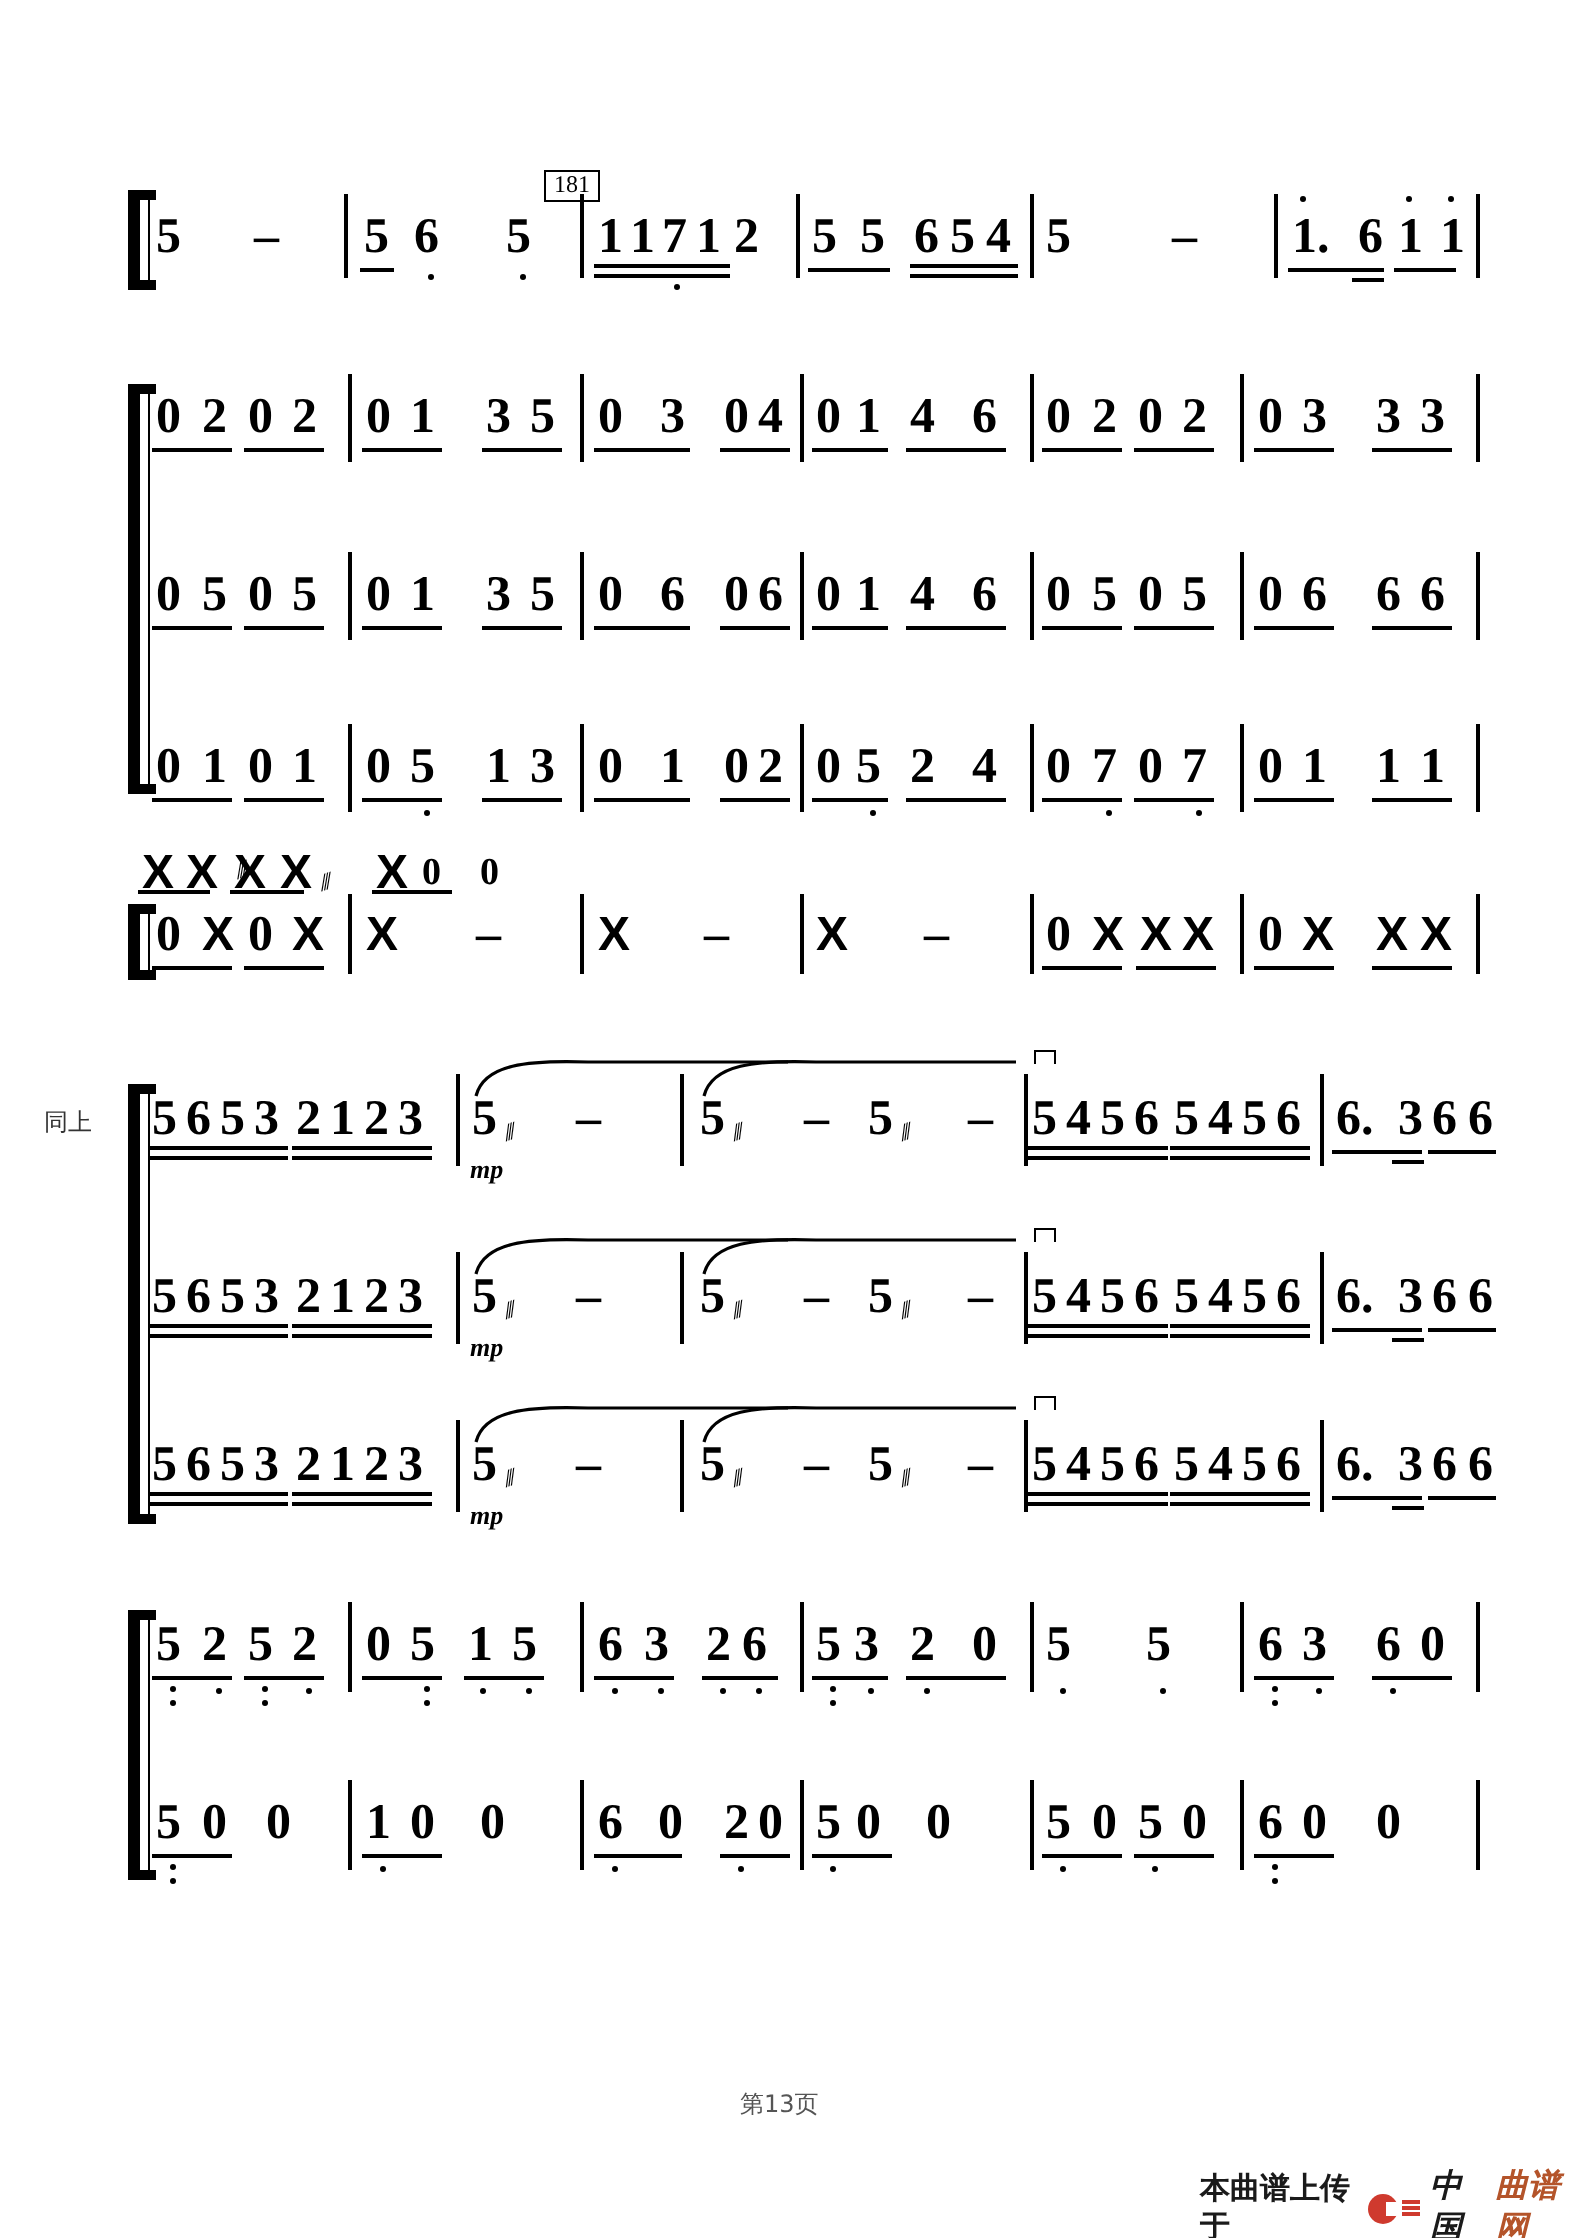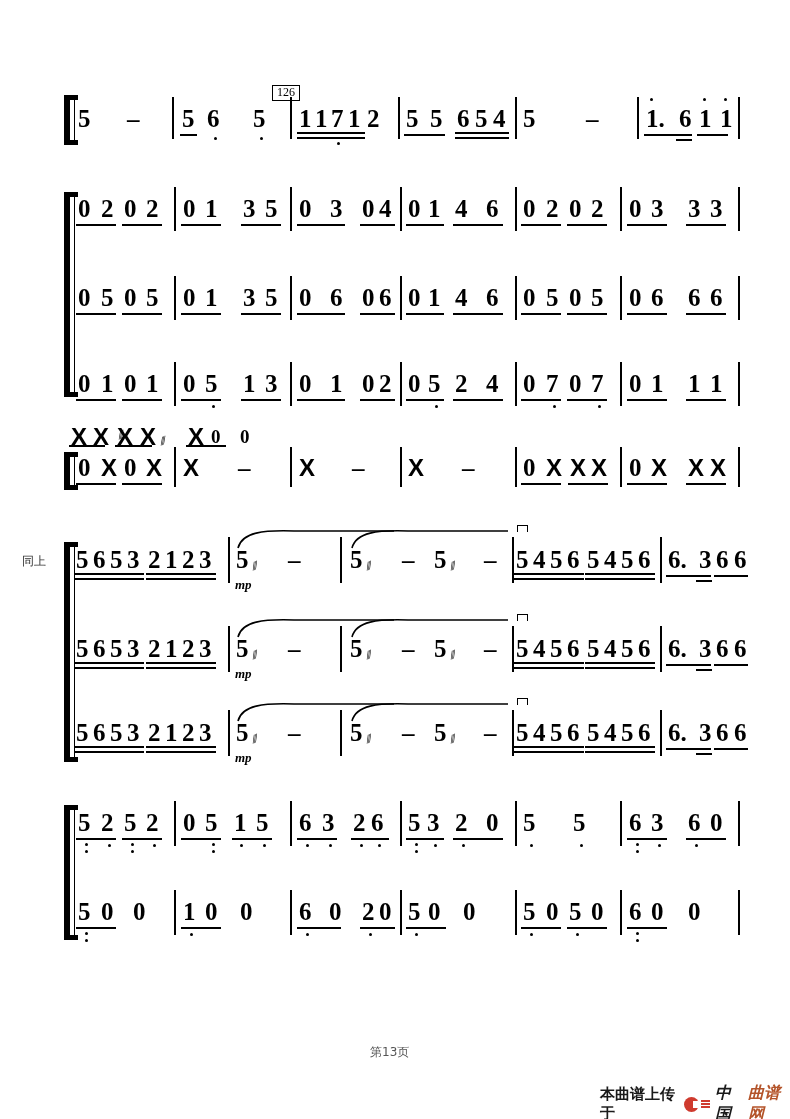--- a/index.html
+++ b/index.html
@@ -73,21 +73,21 @@
          font-style:italic;color:#b4542a;}
 </style>
 </head>
 <body>
 
 <div class="page">
 
   <div class="sysbracket" style="left:64px; top:95px; height:50px;"></div>
   <div class="thinline" style="left:74px; top:95px; height:50px;"></div>
 
-  <div class="rehearsal" style="left:272px; top:85px;">126</div>
+  <div class="rehearsal" style="left:272px; top:85px;">181</div>
   <div class="rehearsal-stem" style="left:290px; top:104px; height:14px;"></div>
 
   <div class="stave" style="left:0; top:106px; width:790px;">
     <span class="note" style="left:78px;">5</span>
     <span class="dash" style="left:127px;">–</span>
 
     <div class="barline" style="left:172px; top:-9px; height:42px;"></div>
 
     <span class="note" style="left:182px;">5</span>
     <div class="beam" style="left:180px; top:28px; width:17px;"></div>

